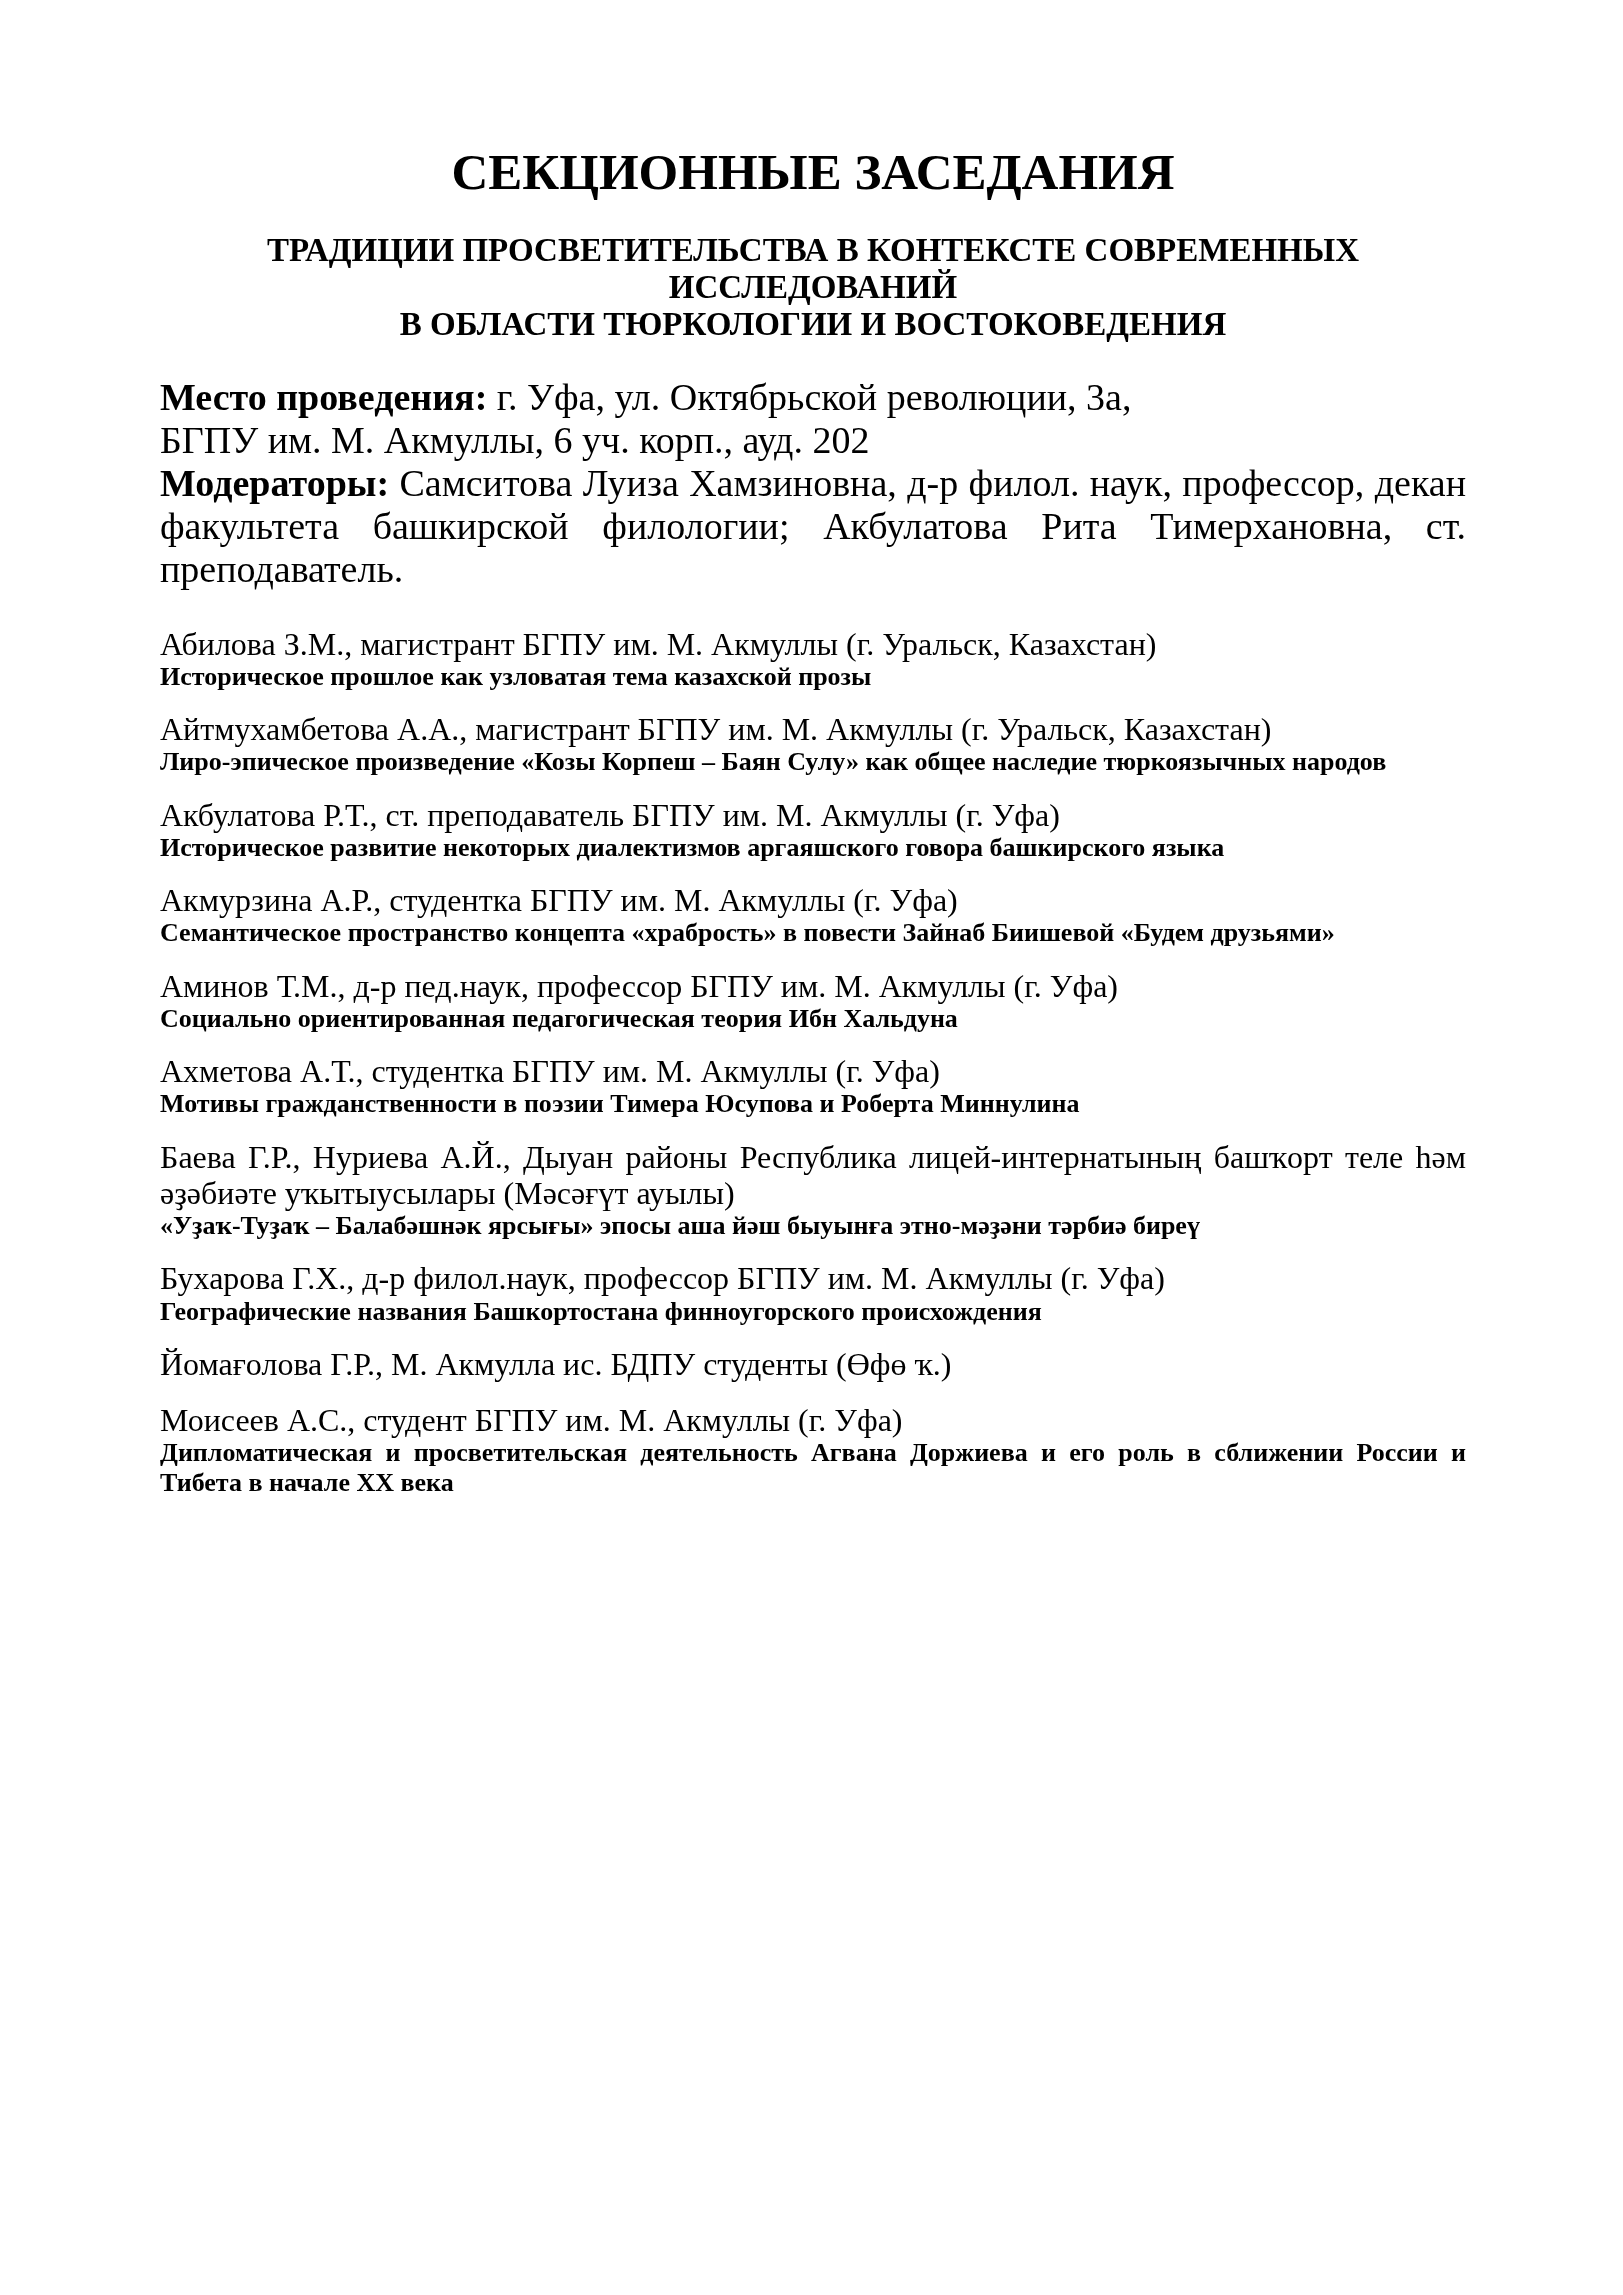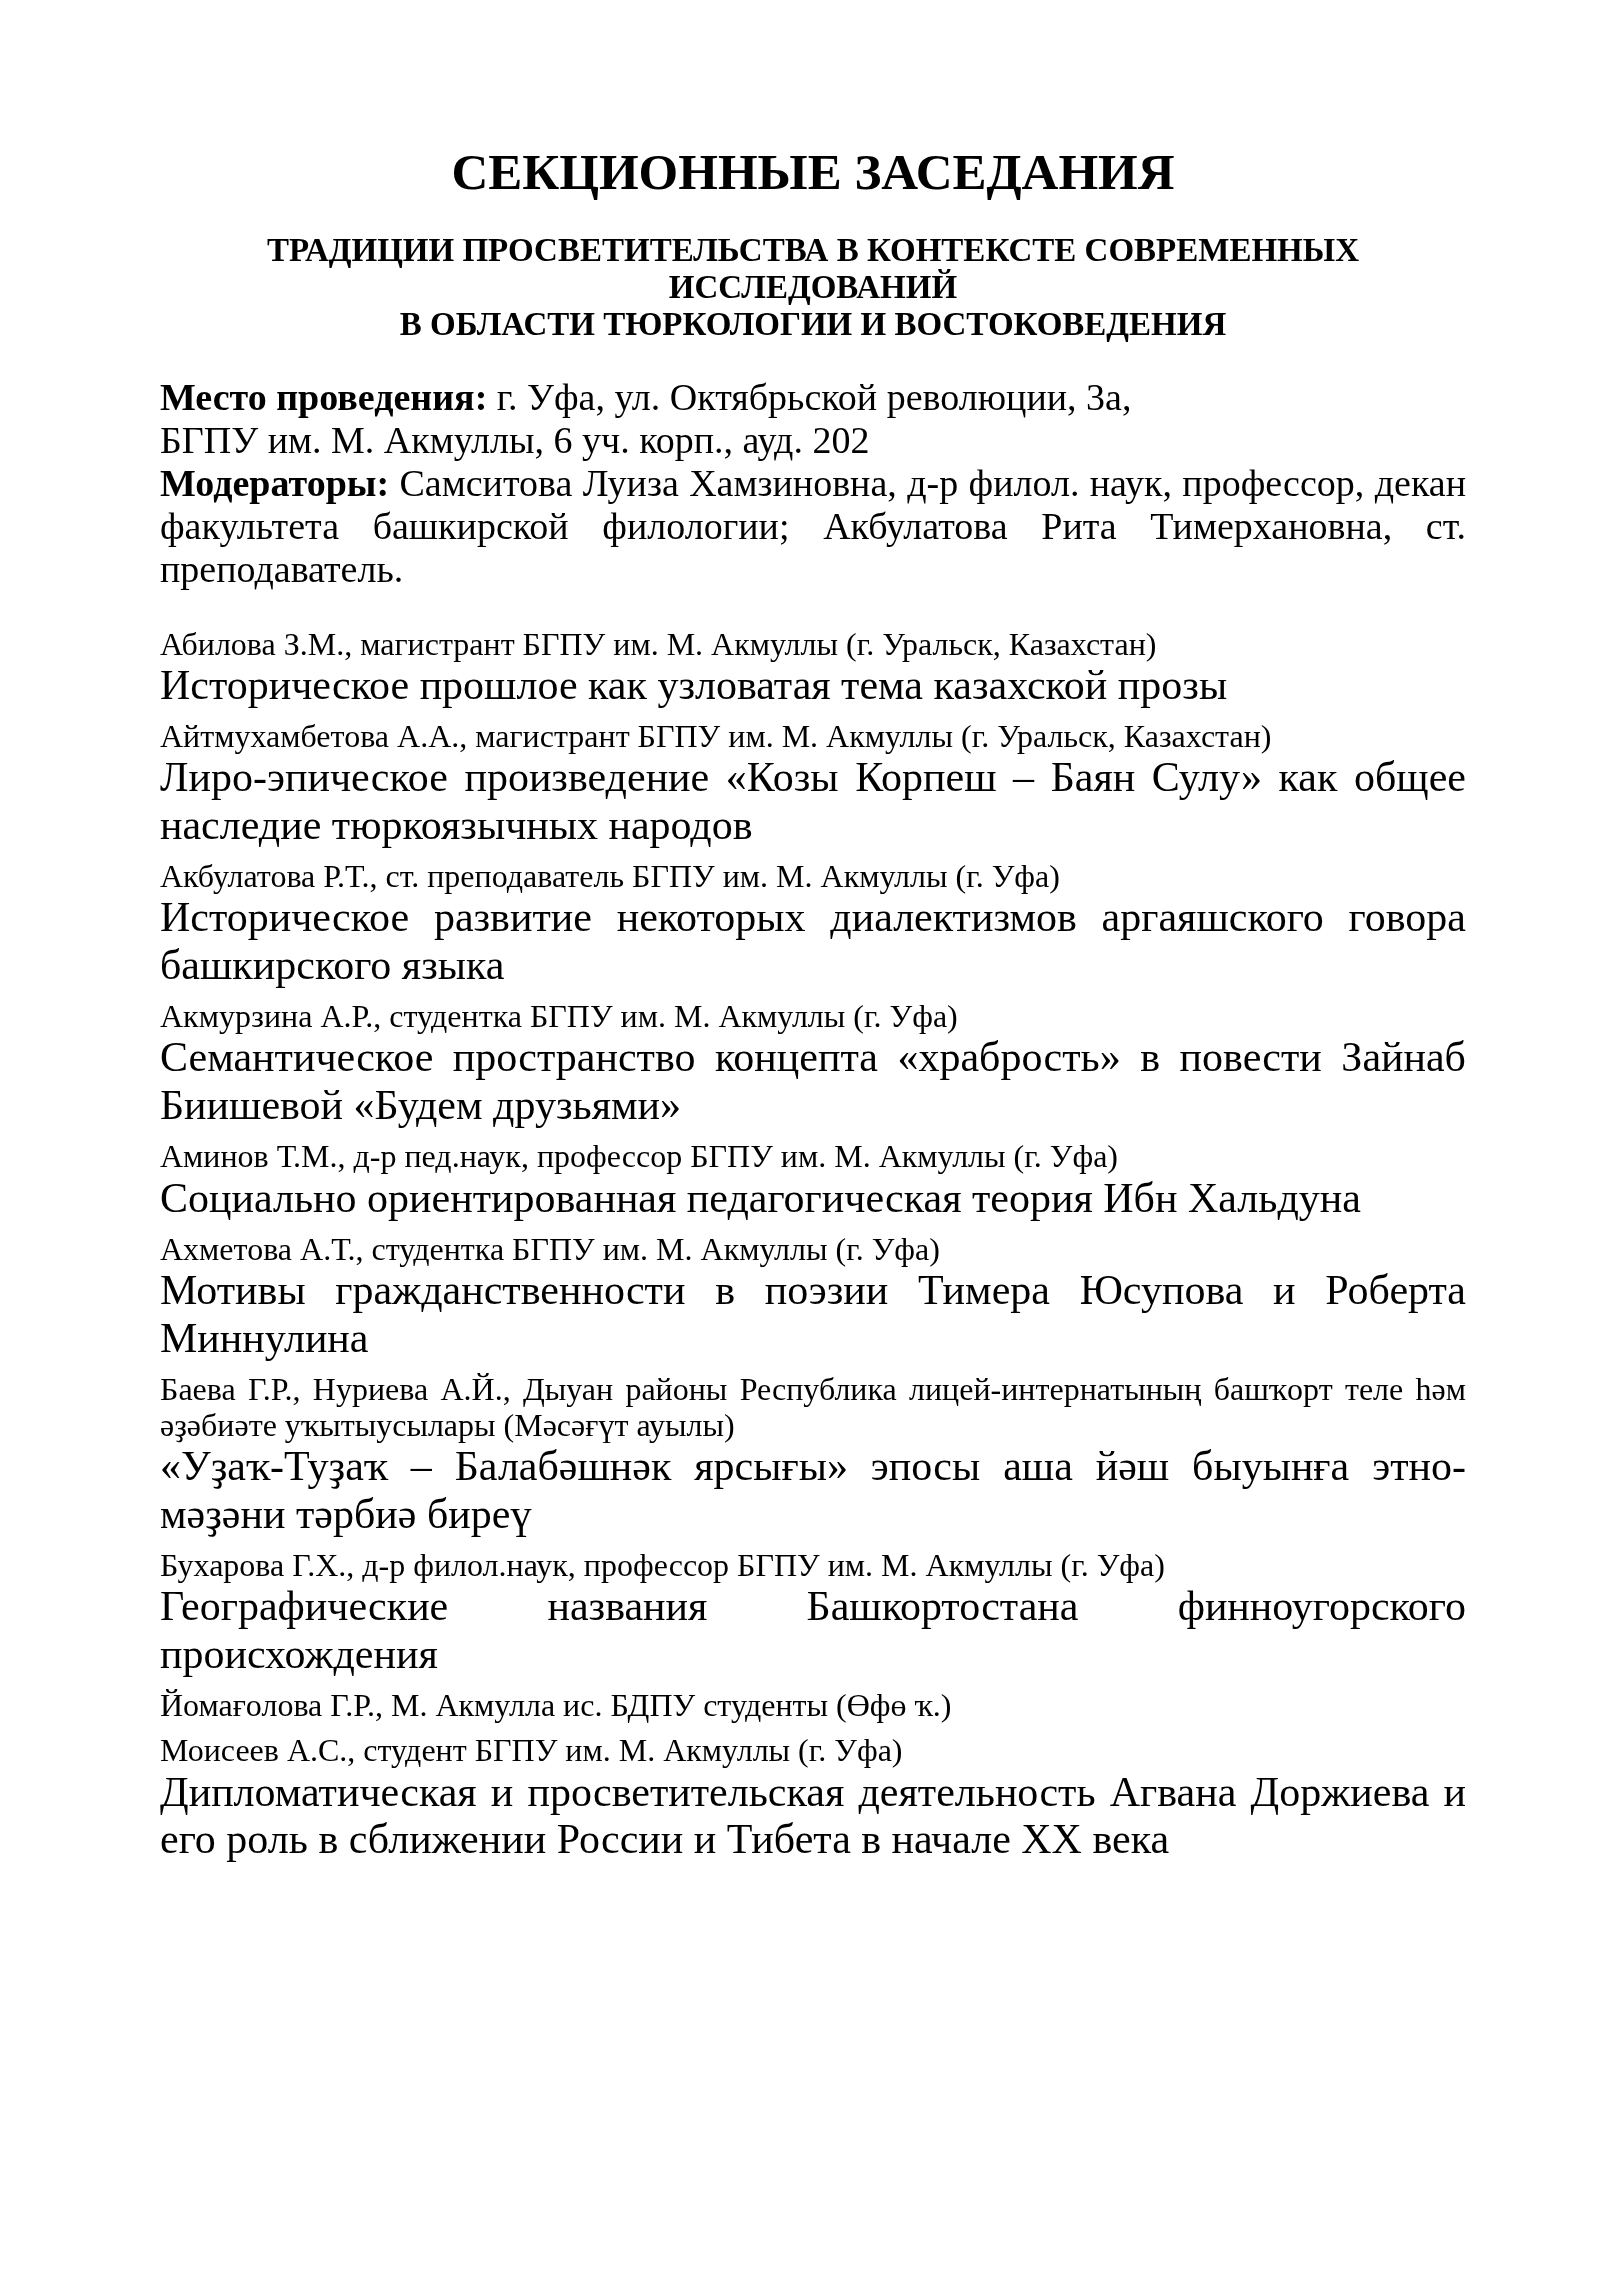--- a/index.html
+++ b/index.html
@@ -37,32 +37,32 @@
     line-height: 1.12;
     margin: 14px;
   }
   .meta-block {
     margin: 33px 0 16px 0;
     font-size: 38px;
     line-height: 1.13;
     text-align: justify;
   }
   .bold { font-weight: bold; }
-  .entry { margin-top: 9px; }
+  .entry { margin-top: 20px; }
   .entry.first { margin-top: 35px; }
   .entry-author {
     margin: 0;
     font-size: 32px;
     line-height: 1.13;
     text-align: justify;
   }
   .entry-title {
     margin: 0;
-    font-size: 42px;
-    font-weight: normal;
+    font-size: 26px;
+    font-weight: bold;
     line-height: 1.13;
     text-align: justify;
   }
   .page-footer {
     position: absolute;
     top: 2123px;
     left: 0;
     width: 100%;
     text-align: left;
     font-size: 43px;

